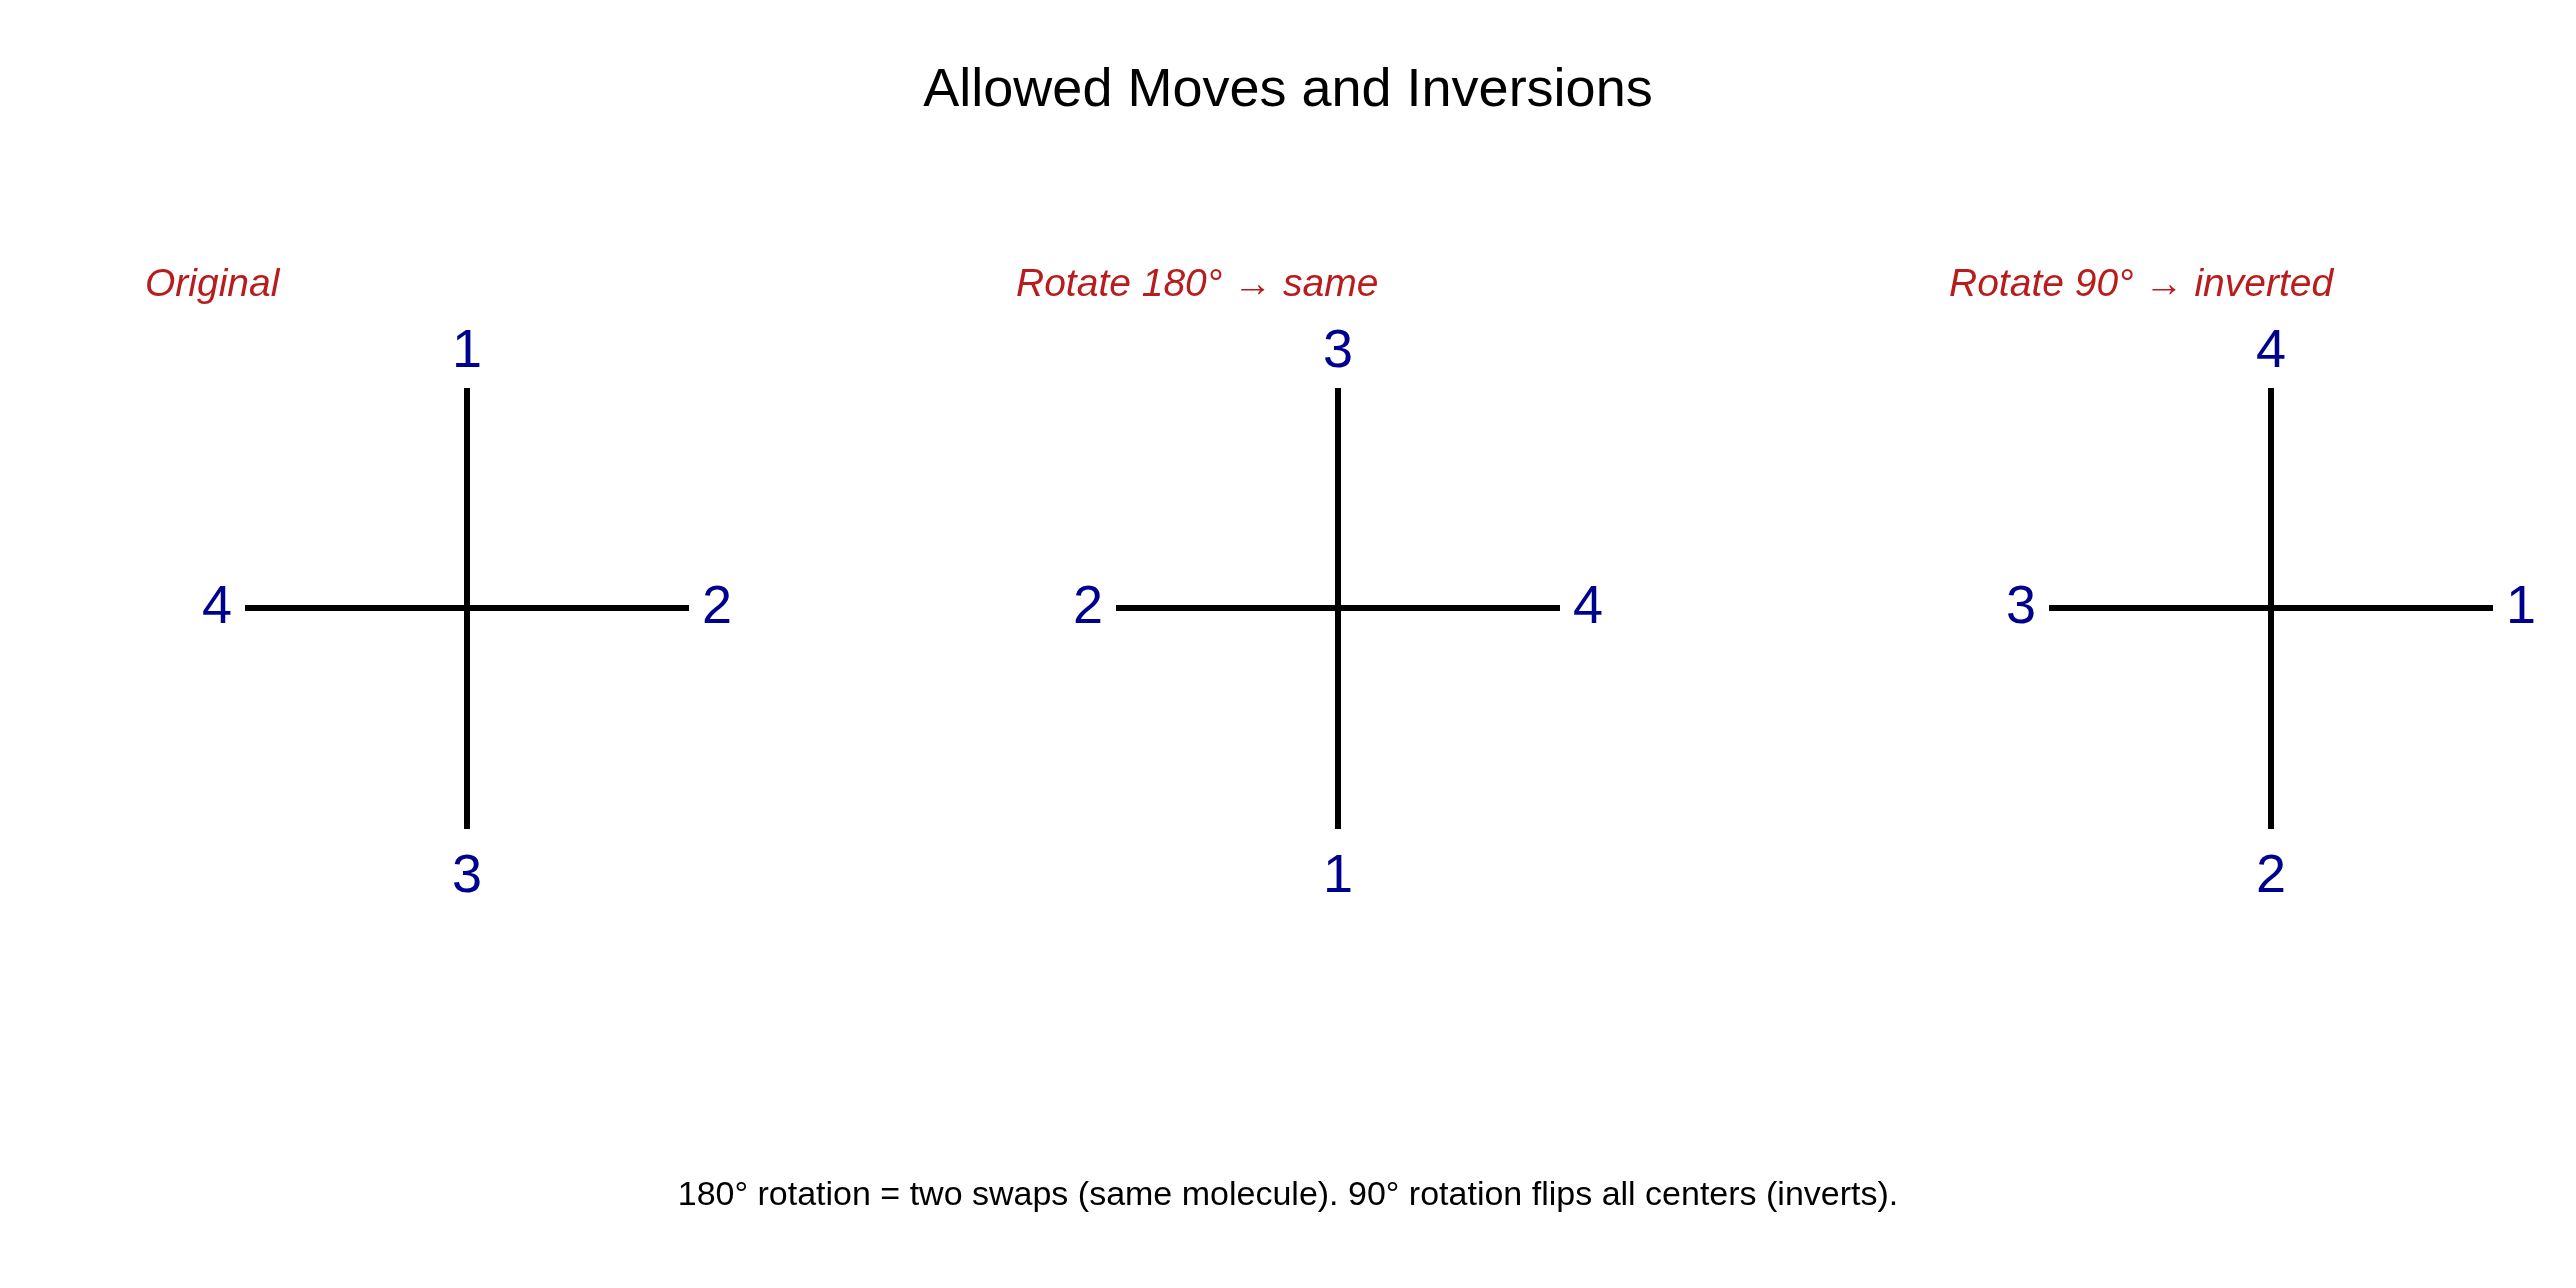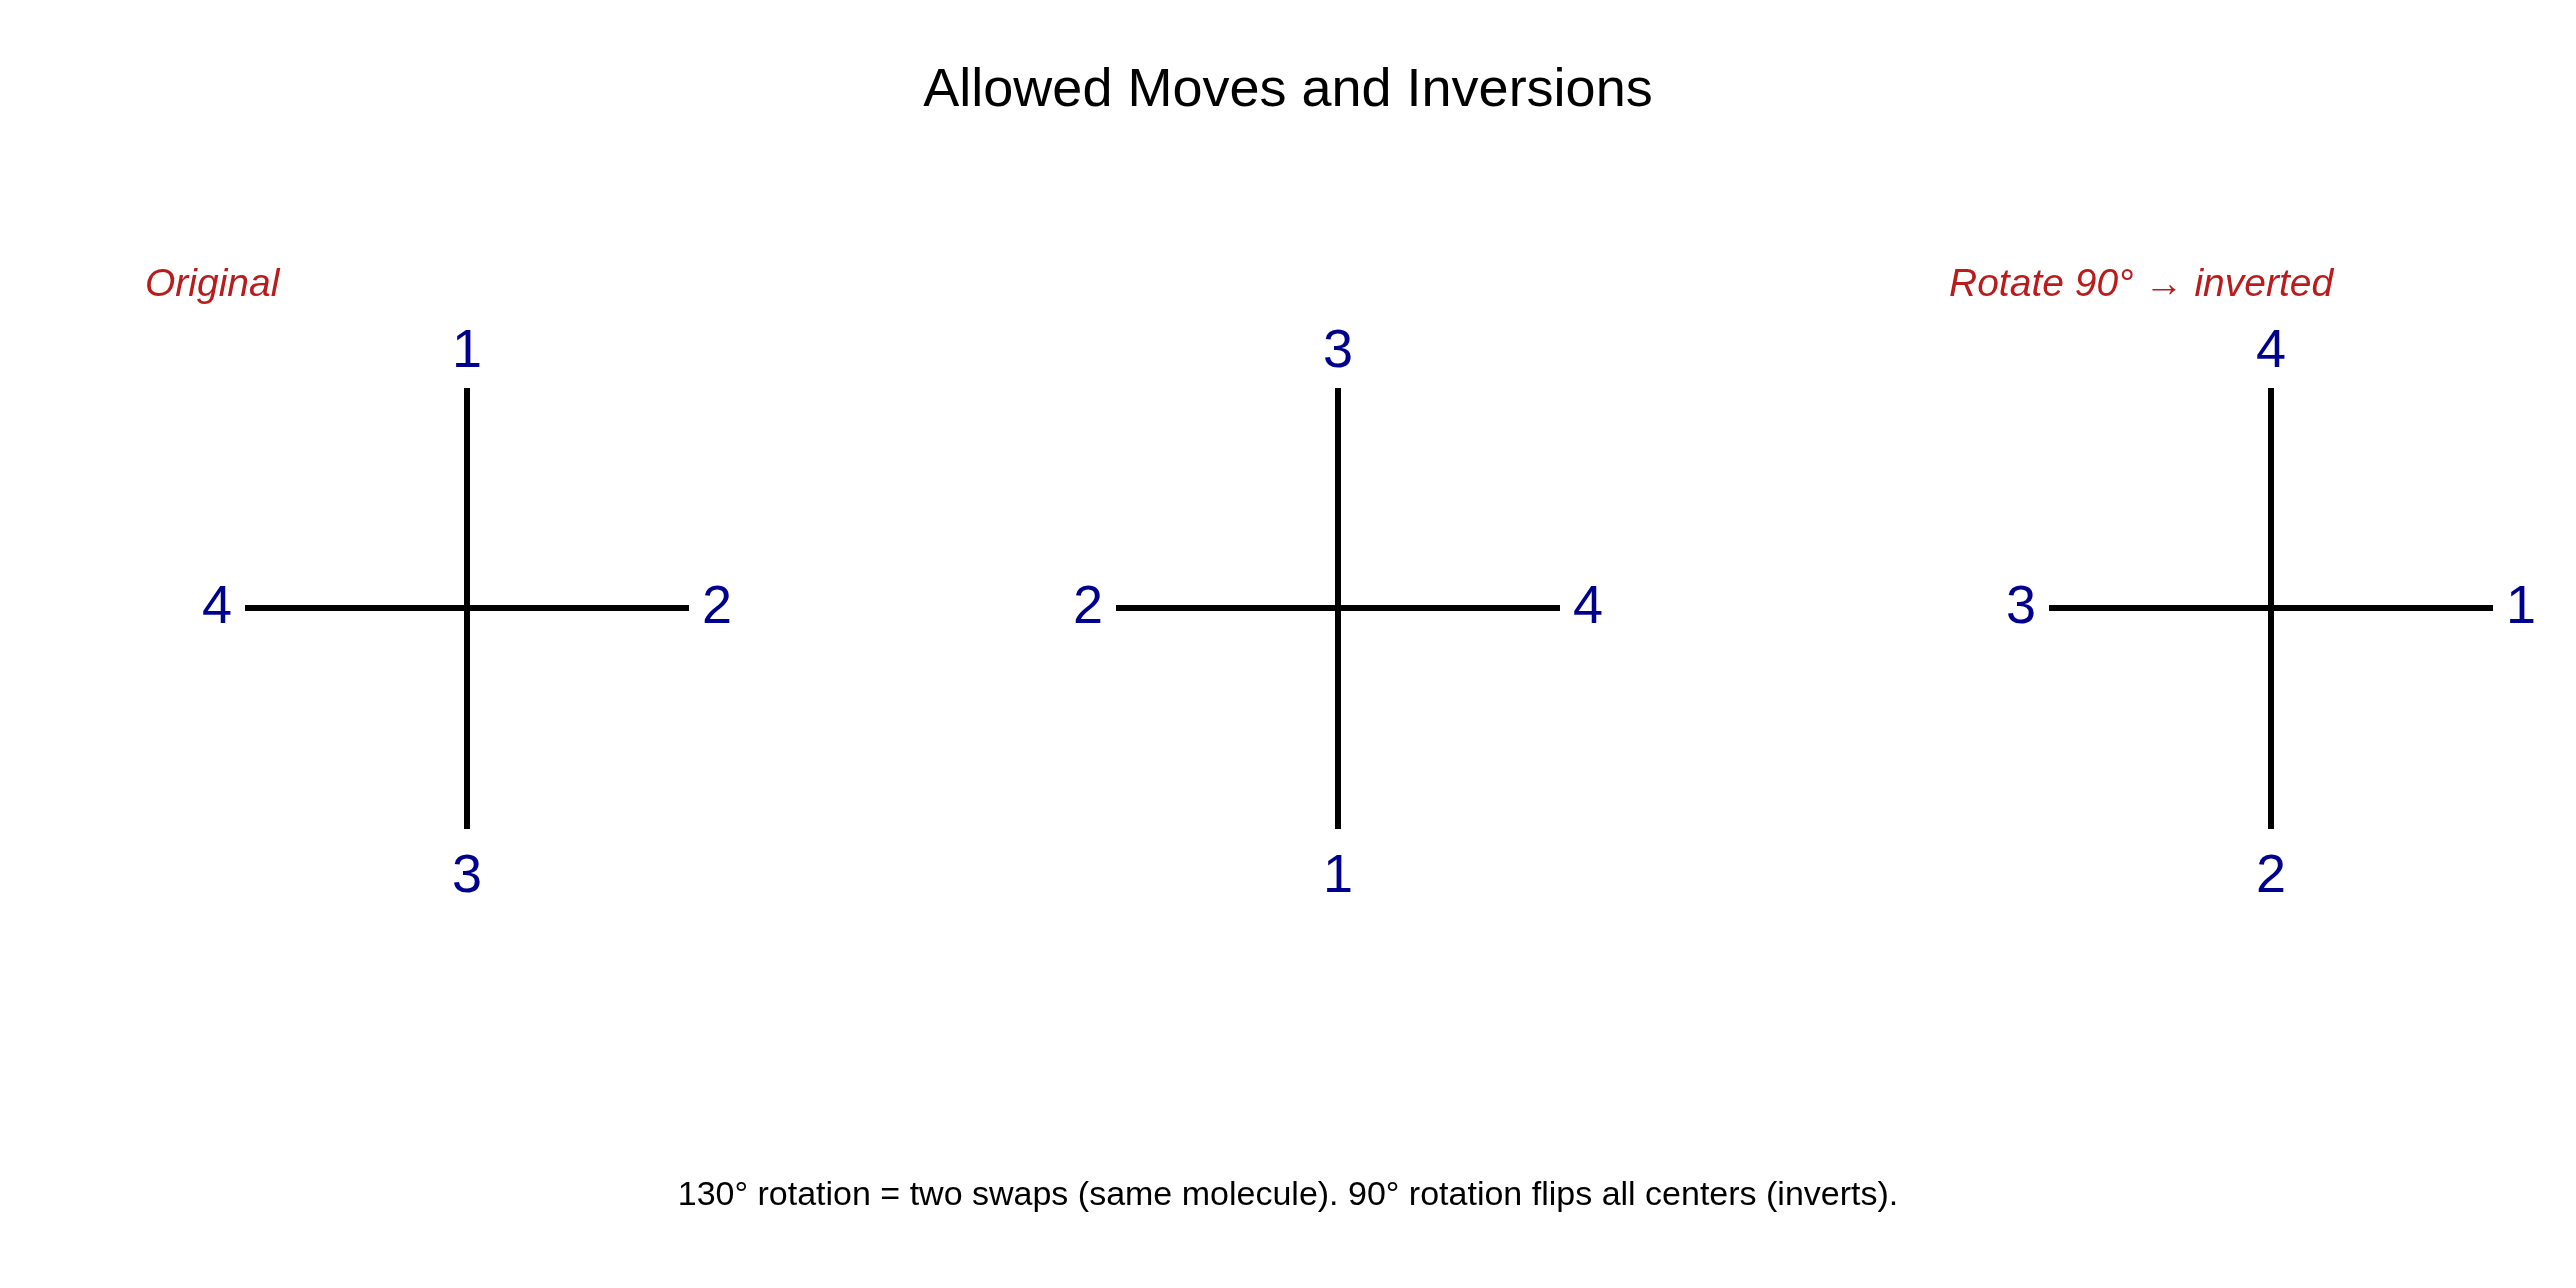--- a/index.html
+++ b/index.html
@@ -128,34 +128,35 @@
     <div class="panel-label">Original</div>
     <div class="cross-h"></div>
     <div class="cross-v"></div>
     <div class="num num-top">1</div>
     <div class="num num-right">2</div>
     <div class="num num-bottom">3</div>
     <div class="num num-left">4</div>
   </div>
 
   <div class="panel" id="panel-1">
+    <div class="panel-label">Rotate 180° → same</div>
     <div class="cross-h"></div>
     <div class="cross-v"></div>
     <div class="num num-top">3</div>
     <div class="num num-right">4</div>
     <div class="num num-bottom">1</div>
     <div class="num num-left">2</div>
   </div>
 
   <div class="panel" id="panel-2">
     <div class="panel-label">Rotate 90° → inverted</div>
     <div class="cross-h"></div>
     <div class="cross-v"></div>
     <div class="num num-top">4</div>
     <div class="num num-right">1</div>
     <div class="num num-bottom">2</div>
     <div class="num num-left">3</div>
   </div>
 
-  <div id="caption">130° rotation = two swaps (same molecule). 90° rotation flips all centers (inverts).</div>
+  <div id="caption">180° rotation = two swaps (same molecule). 90° rotation flips all centers (inverts).</div>
 
 </div>
 
 
 </body></html>

